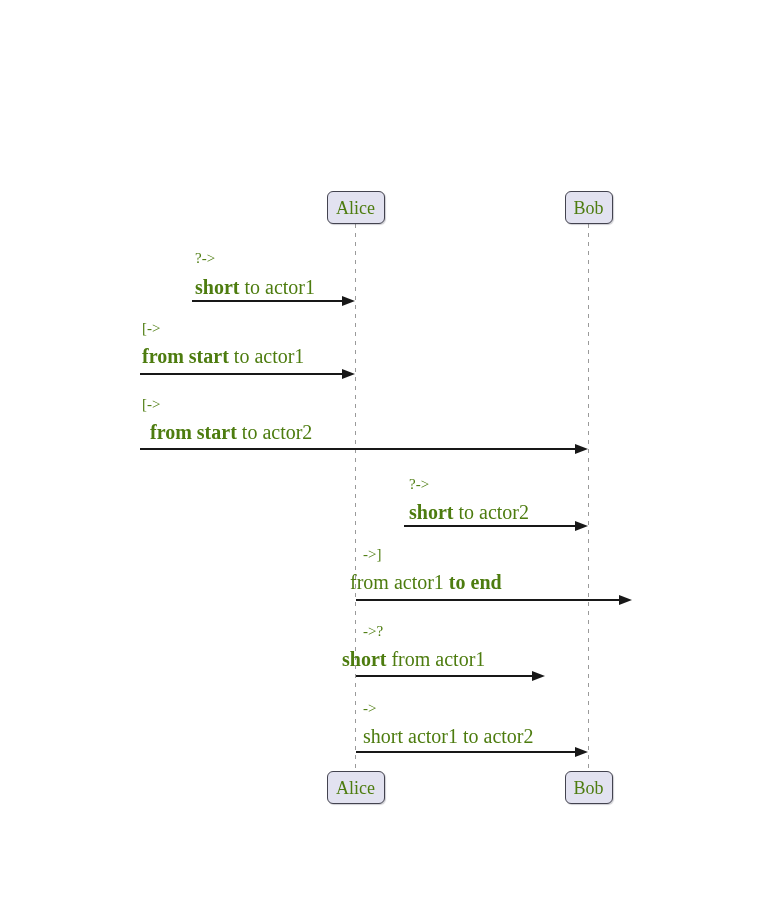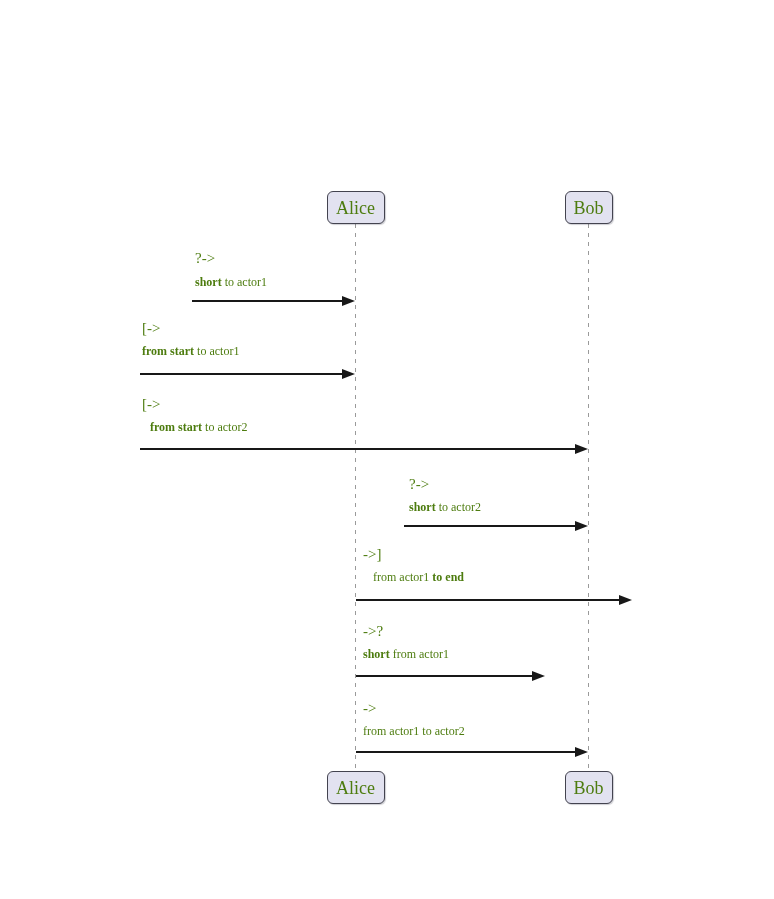--- a/index.html
+++ b/index.html
@@ -44,21 +44,21 @@
     );
   }
   .msg-op {
     position: absolute;
     font-size: 15px;
     line-height: 1.1;
     white-space: nowrap;
   }
   .msg-label {
     position: absolute;
-    font-size: 12px;
+    font-size: 20px;
     line-height: 1.1;
     white-space: nowrap;
   }
   .msg-label .b { font-weight: bold; }
   .arrow-line {
     position: absolute;
     height: 2px;
     background: var(--arrow, #181818);
   }
   .arrow-head {
@@ -98,24 +98,24 @@
     <div class="arrow-head" style="left: 342px; top: 321px;"></div>
     <div class="msg-op" style="left: 142px; top: 348px;">[-&gt;</div>
     <div class="msg-label" style="left: 150px; top: 373px;"><span class="b">from start</span><span> to actor2</span></div>
     <div class="arrow-line" style="left: 140px; top: 400px; width: 444px;"></div>
     <div class="arrow-head" style="left: 575px; top: 396px;"></div>
     <div class="msg-op" style="left: 409px; top: 428px;">?-&gt;</div>
     <div class="msg-label" style="left: 409px; top: 453px; font-family: Liberation Serif, serif;"><span class="b">short</span><span> to actor2</span></div>
     <div class="arrow-line" style="left: 404px; top: 477px; width: 180px;"></div>
     <div class="arrow-head" style="left: 575px; top: 473px;"></div>
     <div class="msg-op" style="left: 363px; top: 498px;">-&gt;]</div>
-    <div class="msg-label" style="left: 373px; top: 523px;"><span>from actor1 </span><span class="b">to end</span></div>
+    <div class="msg-label" style="left: 350px; top: 523px;"><span>from actor1 </span><span class="b">to end</span></div>
     <div class="arrow-line" style="left: 356px; top: 551px; width: 272px;"></div>
     <div class="arrow-head" style="left: 619px; top: 547px;"></div>
     <div class="msg-op" style="left: 363px; top: 575px;">-&gt;?</div>
-    <div class="msg-label" style="left: 363px; top: 600px;"><span class="b">short</span><span> from actor1</span></div>
+    <div class="msg-label" style="left: 342px; top: 600px;"><span class="b">short</span><span> from actor1</span></div>
     <div class="arrow-line" style="left: 356px; top: 627px; width: 185px;"></div>
     <div class="arrow-head" style="left: 532px; top: 623px;"></div>
     <div class="msg-op" style="left: 363px; top: 652px;">-&gt;</div>
-    <div class="msg-label" style="left: 363px; top: 677px;"><span>from actor1 to actor2</span></div>
+    <div class="msg-label" style="left: 363px; top: 677px;"><span>short actor1 to actor2</span></div>
     <div class="arrow-line" style="left: 356px; top: 703px; width: 228px;"></div>
     <div class="arrow-head" style="left: 575px; top: 699px;"></div>
   </div>
 
 </body></html>

